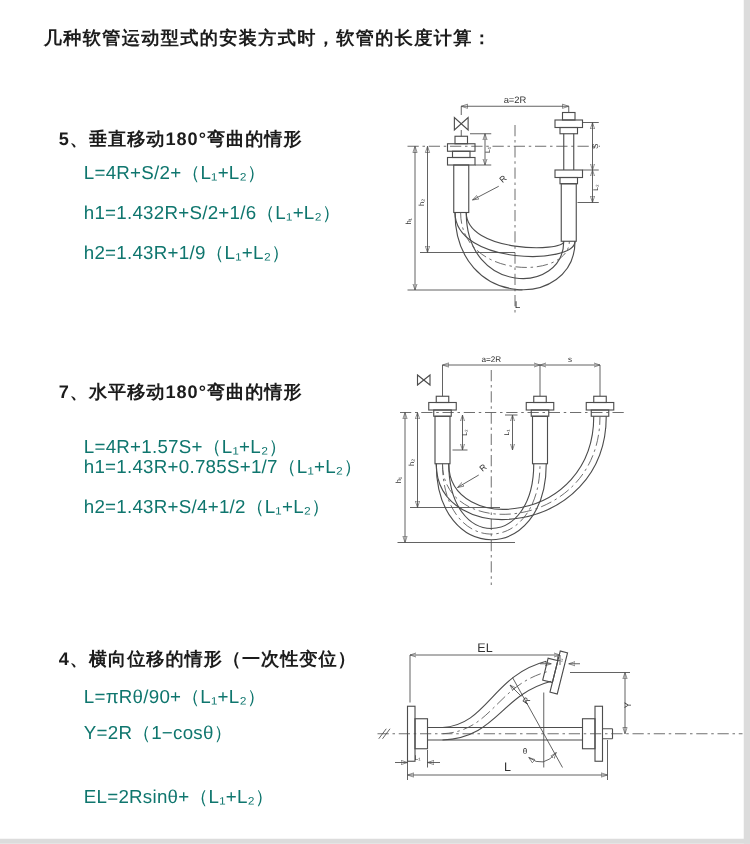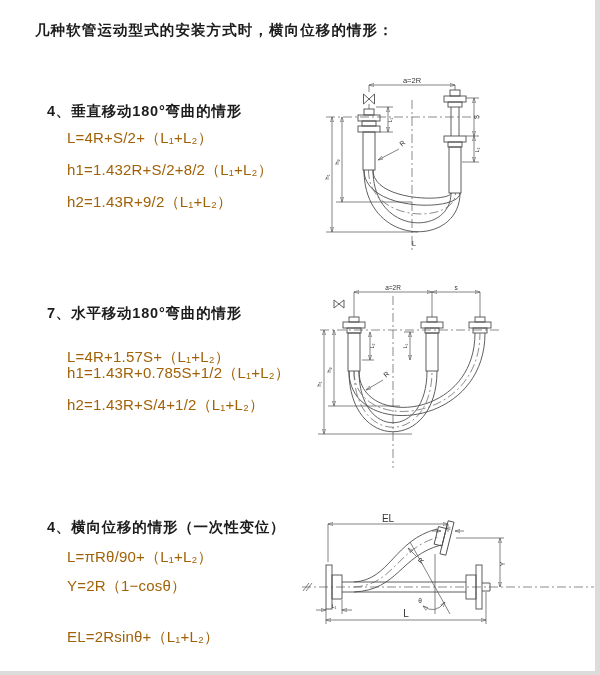--- a/index.html
+++ b/index.html
@@ -2,43 +2,43 @@
 <html><head>
 <meta charset="utf-8">
 <style>
   html,body{margin:0;padding:0}
   body{
     width:600px;height:675px;background:#ffffff;position:relative;overflow:hidden;
     font-family:"Liberation Sans","DejaVu Sans",sans-serif;color:#1c1c1c;
   }
   .title{position:absolute;left:35px;top:21px;font-size:14.5px;font-weight:700;letter-spacing:1.1px;white-space:nowrap}
   .sec-heading{position:absolute;left:47px;font-size:14.5px;font-weight:700;letter-spacing:.8px;white-space:nowrap}
-  .formula{position:absolute;left:67px;font-size:15px;font-weight:500;letter-spacing:.2px;white-space:nowrap;color:#a16207}
+  .formula{position:absolute;left:67px;font-size:15px;font-weight:500;letter-spacing:.2px;white-space:nowrap;color:#0f766e}
   svg.diagram{position:absolute}
   svg.diagram line,svg.diagram path,svg.diagram rect{stroke:#4d4d4d;stroke-width:.9;fill:none;stroke-linecap:butt}
   svg.diagram .cl{stroke-dasharray:9 3 2 3;stroke-width:.7;stroke:#5a5a5a}
   svg.diagram .thin{stroke-width:.7}
   svg.diagram text{fill:#333;stroke:none;font-family:"Liberation Sans","DejaVu Sans",sans-serif}
   svg.diagram .braid{stroke:#4d4d4d}
   .edge-right{position:absolute;right:0;top:0;width:5px;height:675px;background:#dcdcdc}
   .edge-bottom{position:absolute;left:0;top:671px;width:600px;height:4px;background:#dcdcdc}
 </style>
 </head>
 <body>
 
-<div class="title">几种软管运动型式的安装方式时，横向位移的情形：</div>
-
-<div class="sec-heading" style="top:102px">4、垂直移动180°弯曲的情形</div>
+<div class="title">几种软管运动型式的安装方式时，软管的长度计算：</div>
+
+<div class="sec-heading" style="top:102px">5、垂直移动180°弯曲的情形</div>
 <div class="formula" style="top:129px">L=4R+S/2+（L₁+L₂）</div>
-<div class="formula" style="top:161px">h1=1.432R+S/2+8/2（L₁+L₂）</div>
-<div class="formula" style="top:193px">h2=1.43R+9/2（L₁+L₂）</div>
+<div class="formula" style="top:161px">h1=1.432R+S/2+1/6（L₁+L₂）</div>
+<div class="formula" style="top:193px">h2=1.43R+1/9（L₁+L₂）</div>
 
 <div class="sec-heading" style="top:304px">7、水平移动180°弯曲的情形</div>
 <div class="formula" style="top:348px">L=4R+1.57S+（L₁+L₂）</div>
-<div class="formula" style="top:364px">h1=1.43R+0.785S+1/2（L₁+L₂）</div>
+<div class="formula" style="top:364px">h1=1.43R+0.785S+1/7（L₁+L₂）</div>
 <div class="formula" style="top:396px">h2=1.43R+S/4+1/2（L₁+L₂）</div>
 
 <div class="sec-heading" style="top:518px">4、横向位移的情形（一次性变位）</div>
 <div class="formula" style="top:548px">L=πRθ/90+（L₁+L₂）</div>
 <div class="formula" style="top:577px">Y=2R（1−cosθ）</div>
 <div class="formula" style="top:628px">EL=2Rsinθ+（L₁+L₂）</div>
 
 <svg class="diagram" style="left:312px;top:72px" width="288" height="188" viewBox="0 0 288 188">
   <defs>
     <marker id="a1" viewBox="0 0 10 10" refX="9" refY="5" markerWidth="8" markerHeight="8" orient="auto-start-reverse">

